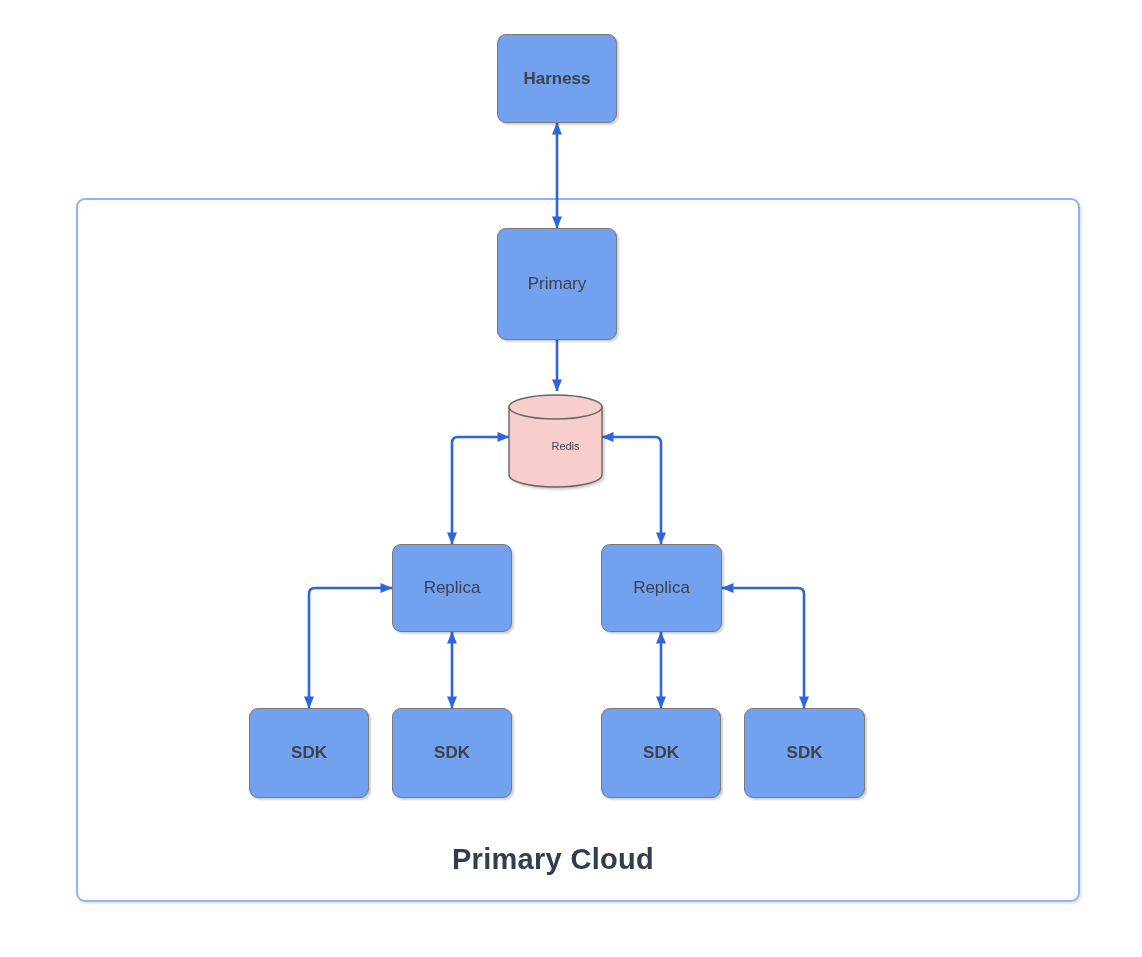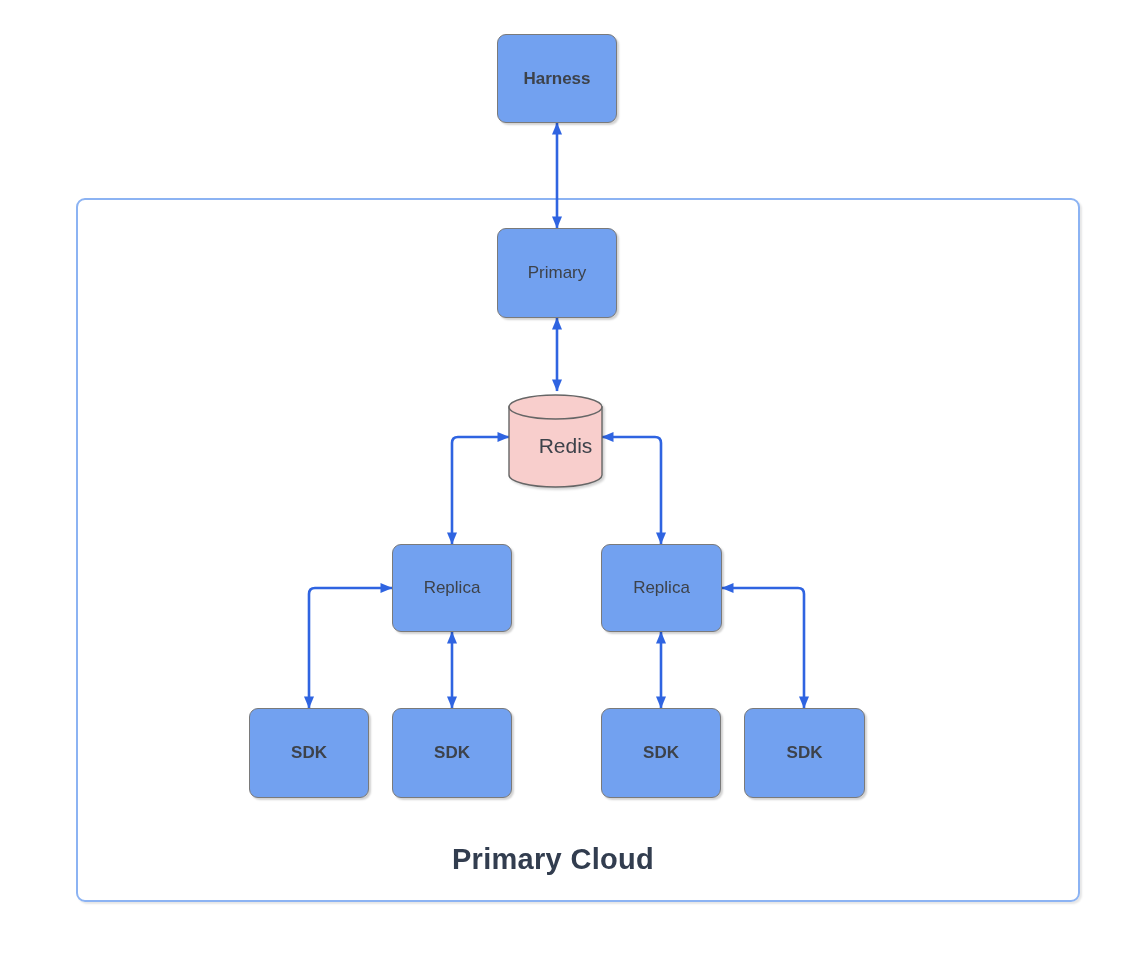--- a/index.html
+++ b/index.html
@@ -75,21 +75,21 @@
     position: absolute;
     left: 509px;
     top: 395px;
     width: 113px;
     height: 92px;
     display: flex;
     align-items: center;
     justify-content: center;
     padding-top: 9px;
     color: var(--label-color);
-    font-size: 21px;
+    font-size: 11px;
   }
 
   .cloud-title {
     position: absolute;
     left: 353px;
     top: 843px;
     width: 400px;
     text-align: center;
     font-size: 29px;
     font-weight: 700;
@@ -130,21 +130,21 @@
     <g style="filter: drop-shadow(2px 2px 1px rgba(0,0,0,0.18));">
       <path class="cyl-shape" d="M509,407 L509,475 A46.5,12 0 0,0 602,475 L602,407 Z"></path>
       <ellipse class="cyl-shape" cx="555.5" cy="407" rx="46.5" ry="12"></ellipse>
     </g>
   </svg>
 
   <div class="node bold" style="left:497px; top:34px; width:120px; height:89px;">
     <span>Harness</span>
   </div>
 
-  <div class="node" style="left:497px; top:228px; width:120px; height:90px;text-align:right;">
+  <div class="node" style="left:497px; top:228px; width:120px; height:112px;text-align:right;">
     <span>Primary</span>
   </div>
 
   <div class="redis-label">
     <span>Redis</span>
   </div>
 
   <div class="node" style="left:392px; top:544px; width:120px; height:88px;">
     <span>Replica</span>
   </div>

